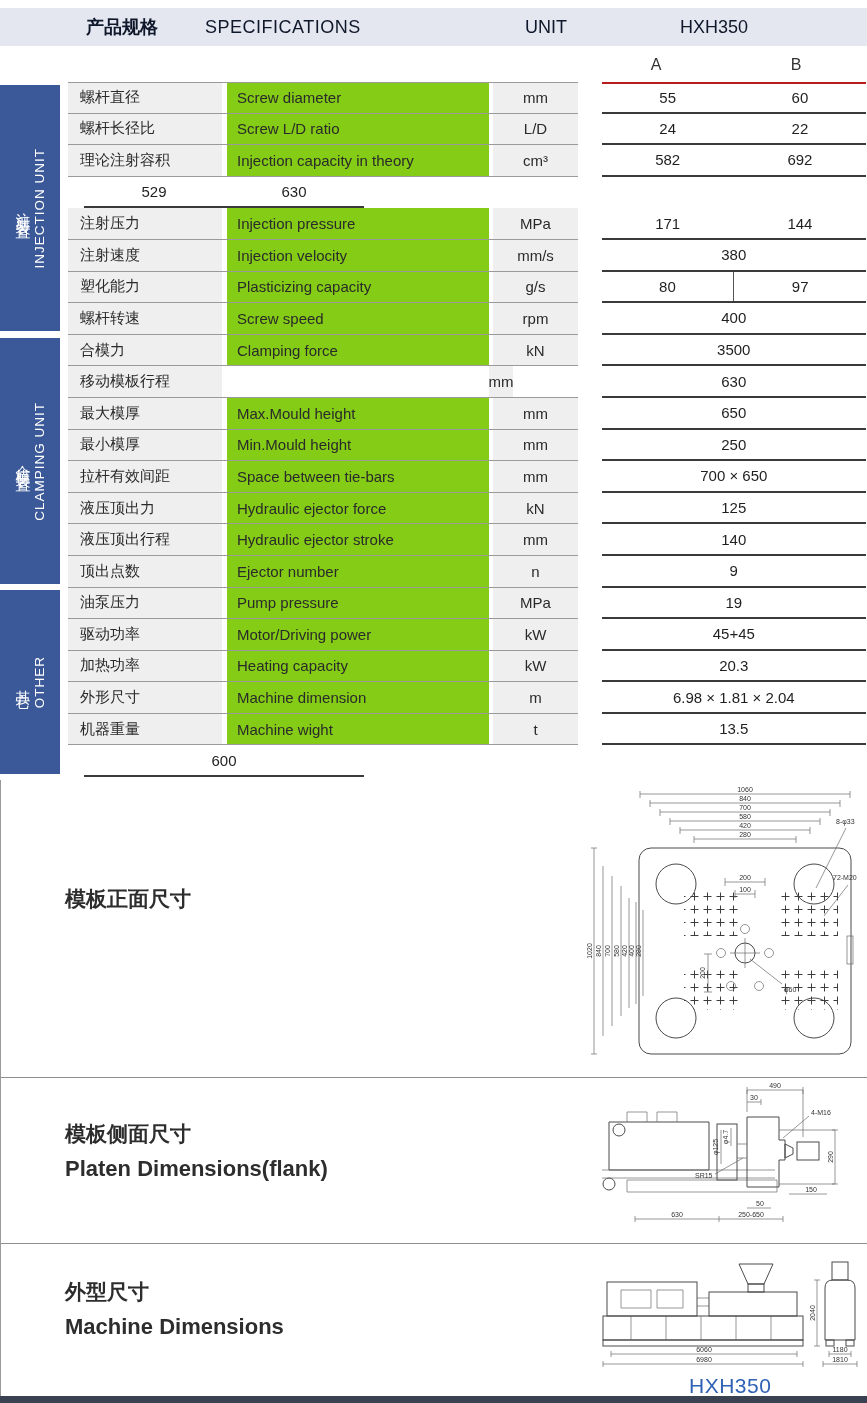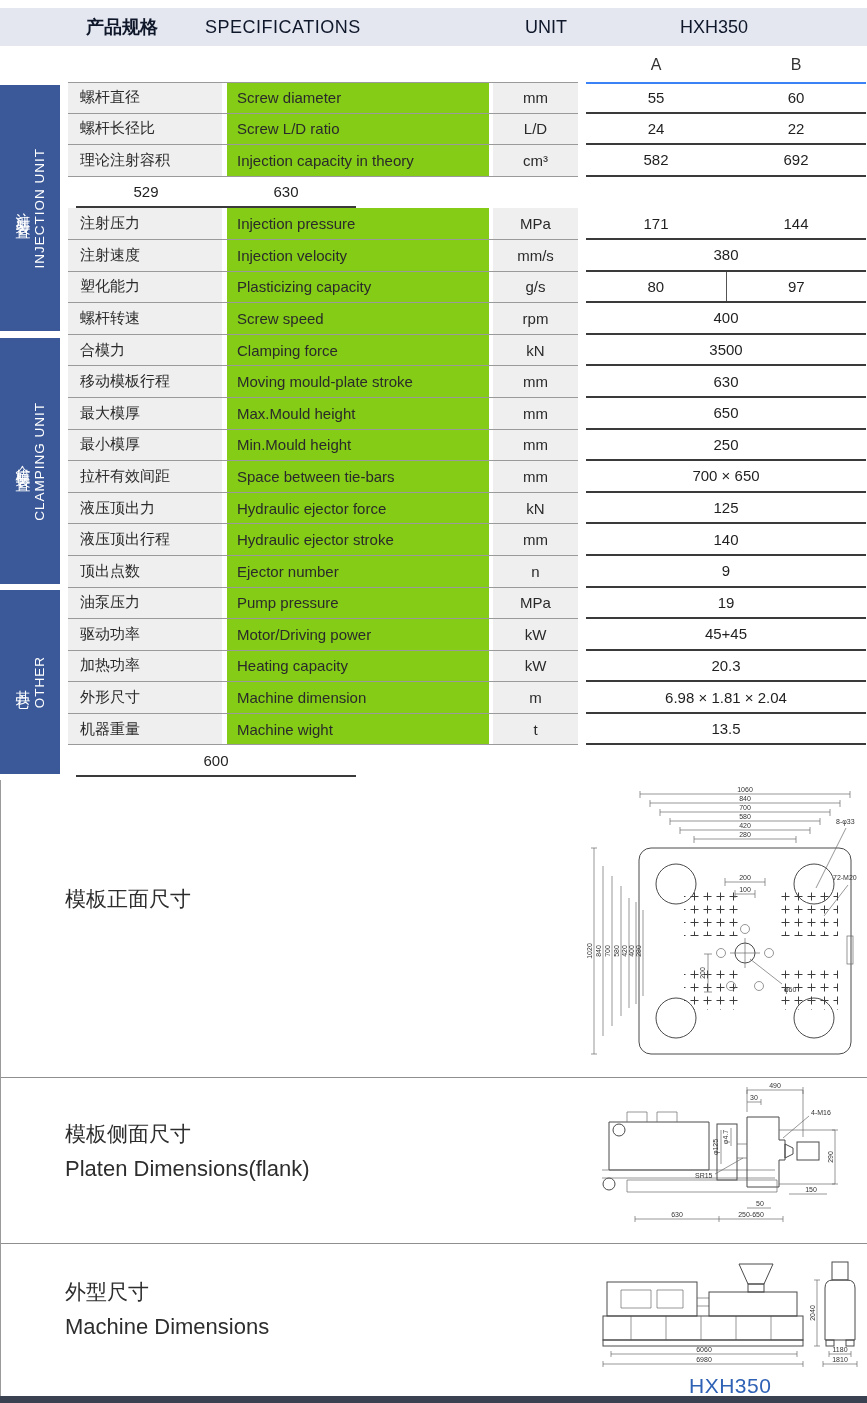--- a/index.html
+++ b/index.html
@@ -21,39 +21,39 @@
   
   .sideblock{position:absolute;left:0;width:60px;background:#3B5998;color:#fff;
     display:flex;flex-direction:row;align-items:center;justify-content:center;}
   .side-cn{writing-mode:vertical-rl;text-orientation:upright;font-size:15px;letter-spacing:4px;}
   .side-en{writing-mode:vertical-rl;transform:rotate(180deg);font-size:13.5px;letter-spacing:1px;white-space:nowrap;}
   #sb-inj{top:85px;height:246px;}
   #sb-clp{top:338px;height:246px;}
   #sb-oth{top:590px;height:184px;}
   
   .spec-table{position:absolute;top:82px;left:68px;width:798px;}
-  .row{display:flex;height:31.6px;box-sizing:border-box;}
+  .row{display:flex;height:31.6px;box-sizing:border-box;gap:8px;}
   .labels{width:510px;display:grid;grid-template-columns:154px 5px 262px 4px 85px;
     border-bottom:1px solid #9A9A9A;box-sizing:border-box;}
   .row:first-child .labels{border-top:1px solid #9A9A9A;}
   .c{display:flex;align-items:center;font-size:15px;color:#2a2a2a;overflow:hidden;white-space:nowrap;}
   .cn-cell{background:#EFEFEF;padding-left:12px;}
   .en-cell{background:#84cc16;padding-left:10px;}
   .unit-cell{background:#EFEFEF;justify-content:center;padding:12px;}
   .vgap{width:8px;}
   .vals{width:280px;display:flex;border-bottom:2px solid #3A3A3A;box-sizing:border-box;}
-  .row:first-child .vals{border-top:2px solid #3b82f6;text-align:center;}
+  .row:first-child .vals{border-top:2px solid #b91c1c;text-align:center;}
   .va,.vb{flex:1;display:flex;align-items:center;justify-content:center;font-size:15px;color:#1f1f1f;}
   .vals.split .va{border-right:1.5px solid #555;}
   .vfull{flex:1;display:flex;align-items:center;justify-content:center;font-size:15px;color:#1f1f1f;}
   
   .diagrams{position:absolute;top:780px;left:0;width:867px;border-left:1px solid #9a9a9a;box-sizing:border-box;}
   .dg-section{position:relative;border-bottom:1.5px solid #8f8f8f;}
   #dg1{height:297px;} #dg2{height:165px;} #dg3{height:154px;border-bottom:none;}
-  .dg-label{position:absolute;left:64px;color:#2d2d2d;}
+  .dg-label{position:absolute;left:64px;color:#2d2d2d;font-weight:bold;}
   .dg-label .t-cn{font-size:21px;margin-bottom:8px;}
   .dg-label .t-en{font-size:22px;}
   #dg1 .dg-label{top:105px;} #dg2 .dg-label{top:42px;} #dg3 .dg-label{top:34px;}
   .dg-svg{position:absolute;}
   #svg-frontal{left:583px;top:6px;}
   #svg-flank{left:596px;top:4px;}
   #svg-machine{left:590px;top:10px;}
   .model-label{position:absolute;left:688px;top:130px;color:#2F62B5;font-size:21px;letter-spacing:.5px;}
   .bottom-bar{position:absolute;left:0;top:1396px;width:867px;height:7px;background:#3A4150;}
   
@@ -205,21 +205,20 @@
       </div>
     <div class="vgap"></div>
     <div class="vals">
         <div class="vfull">3500</div>
       </div>
   </div>
   <div class="row">
     <div class="labels">
         <div class="c cn-cell">移动模板行程</div>
         <div></div>
-        <div class="c en-cell">Moving mould-plate stroke</div>
         <div></div>
         <div class="c unit-cell">mm</div>
       </div>
     <div class="vgap"></div>
     <div class="vals">
         <div class="vfull">630</div>
       </div>
   </div>
   <div class="row">
     <div class="labels">

